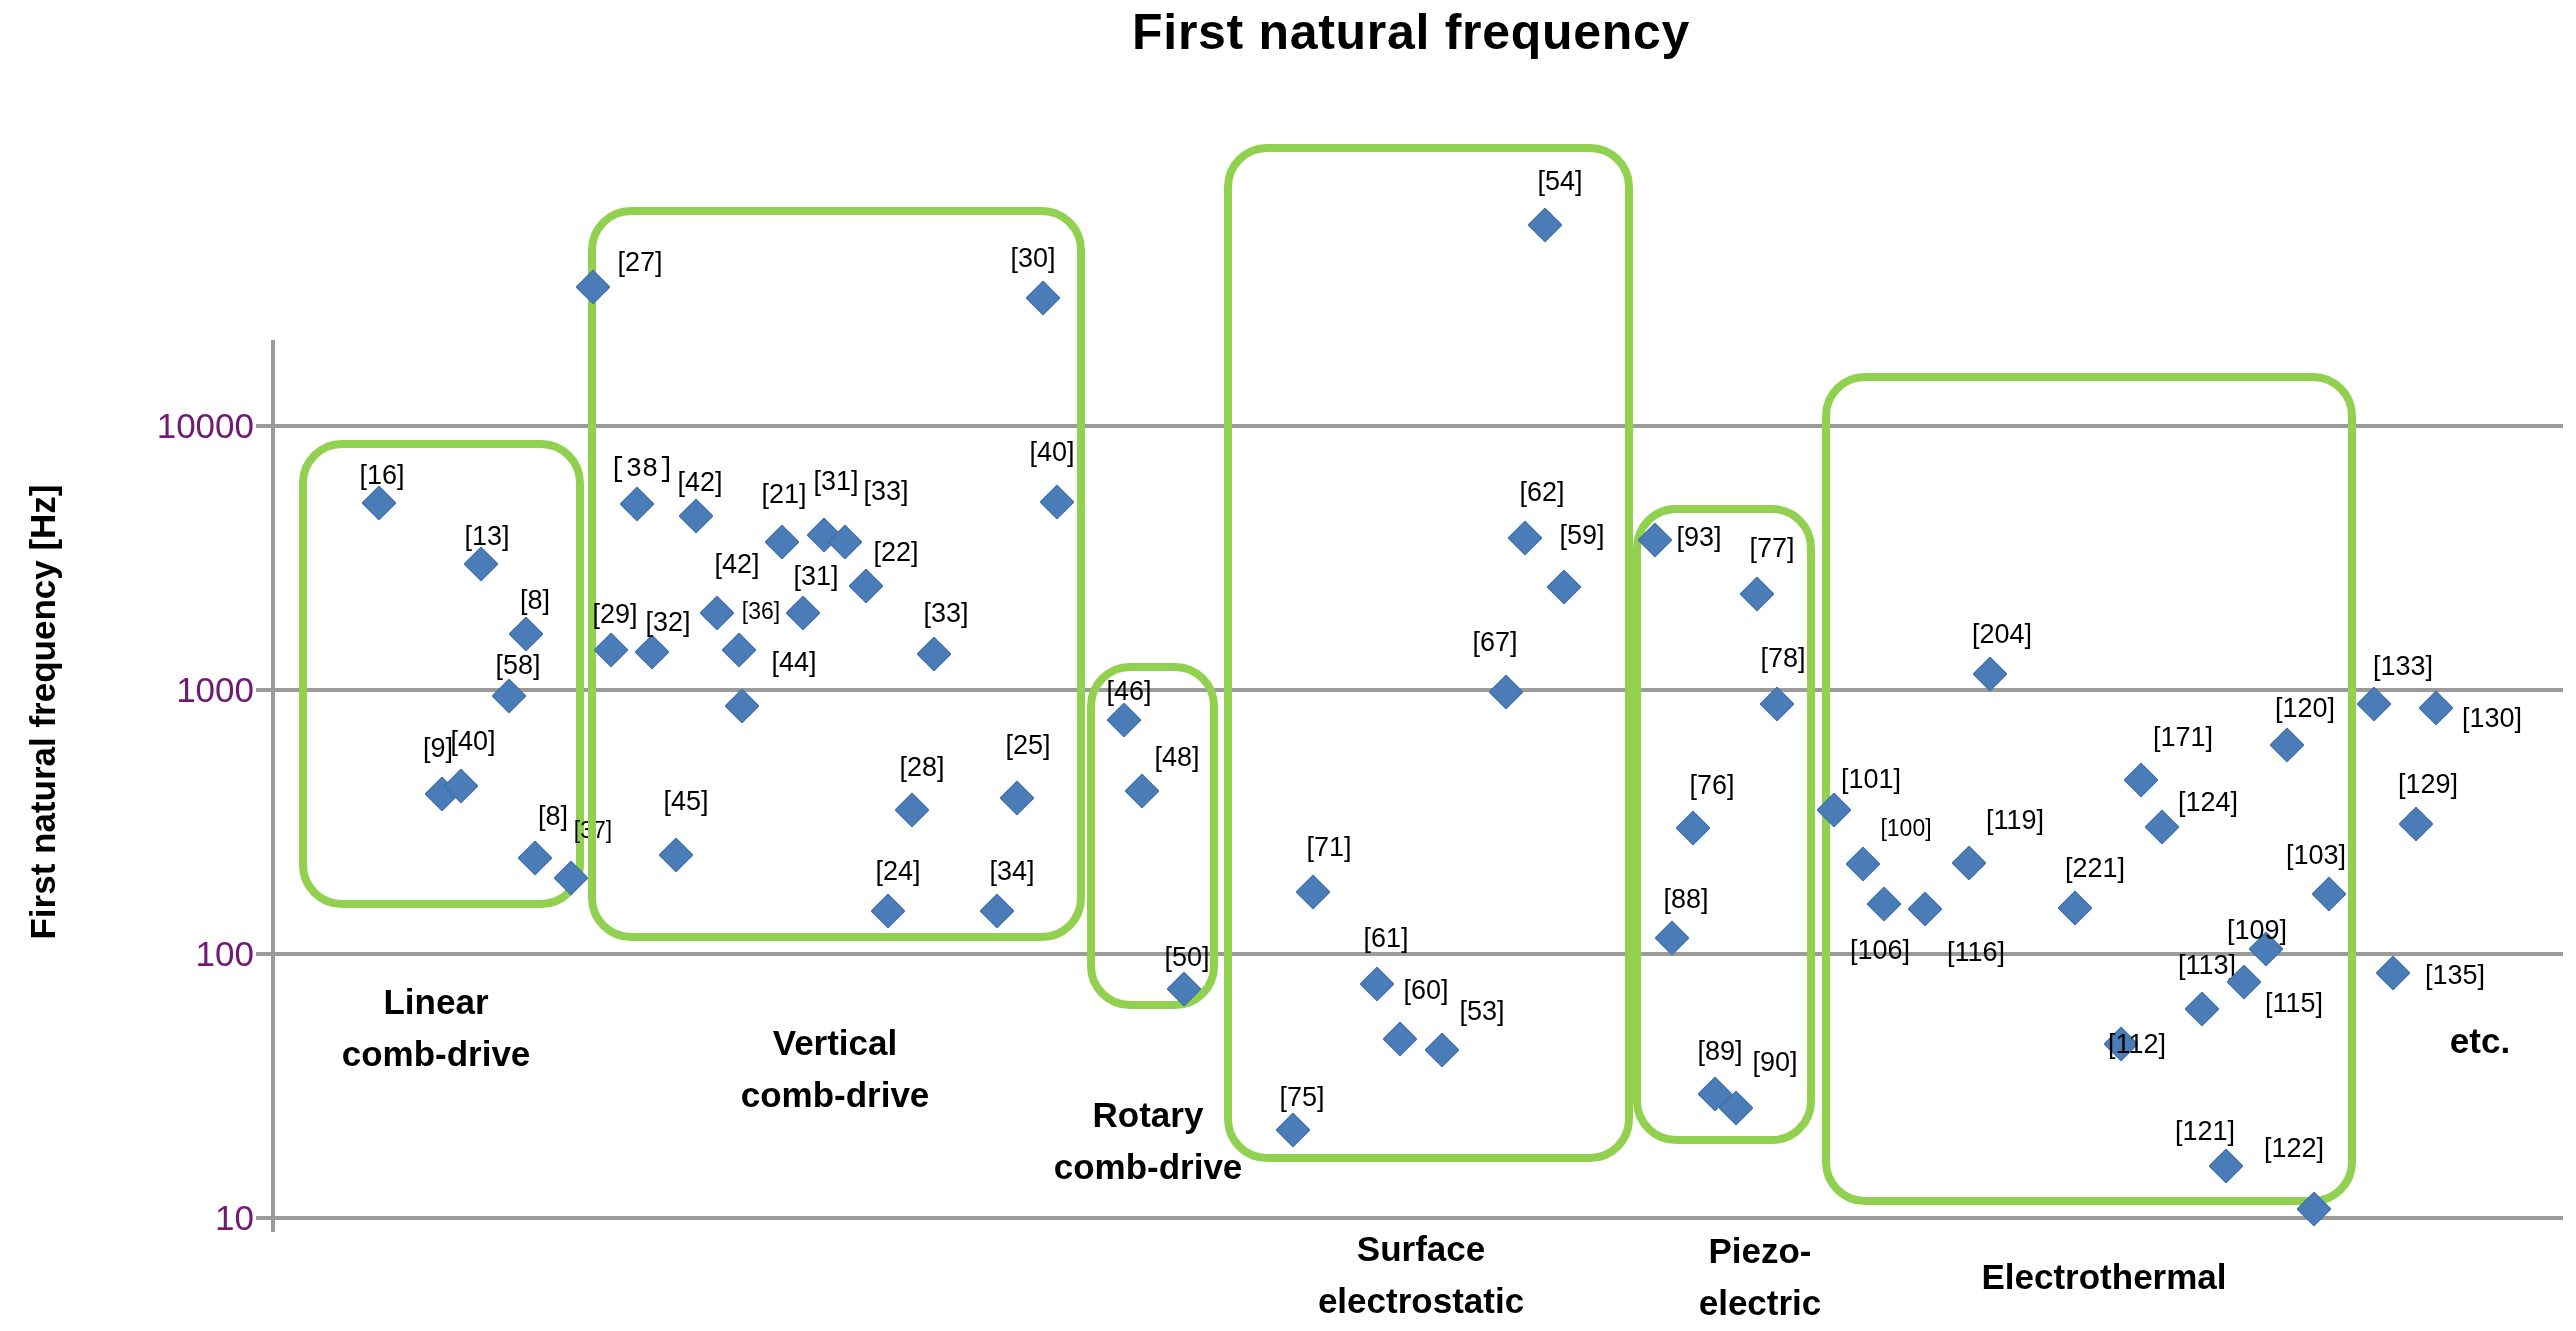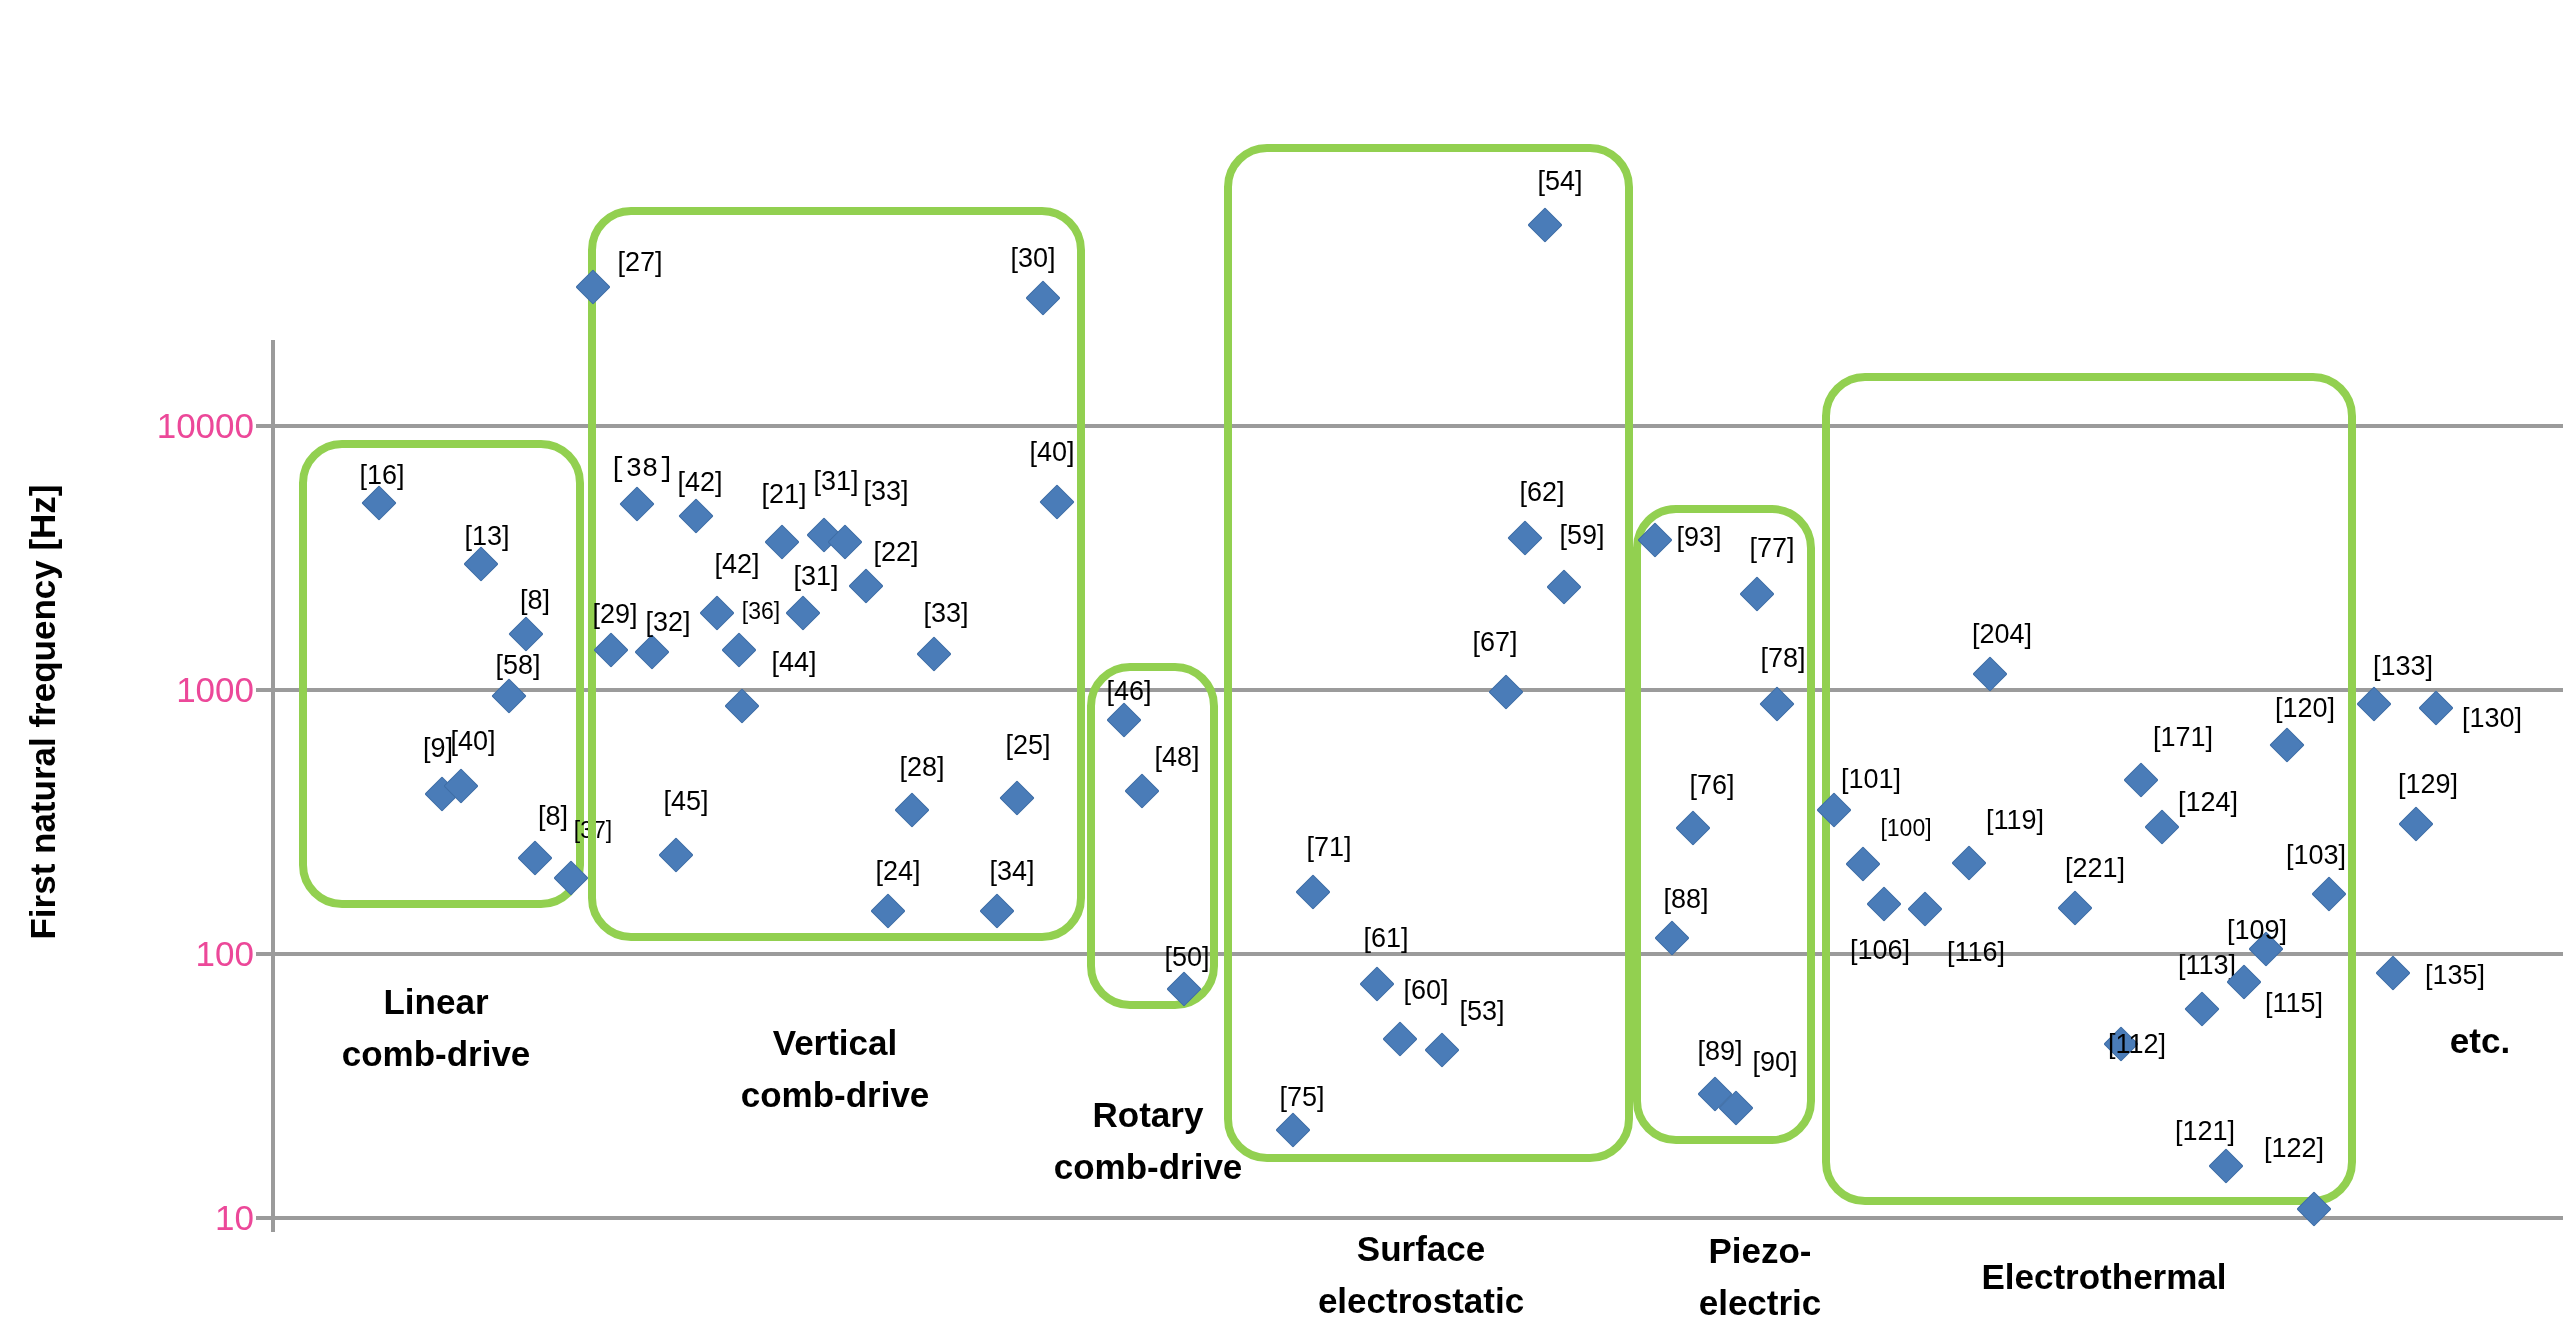--- a/index.html
+++ b/index.html
@@ -6,33 +6,34 @@
   body{font-family:"Liberation Sans",sans-serif;}
   #chart{position:relative;width:2576px;height:1332px;background:#ffffff;overflow:hidden;}
   .title{position:absolute;left:1411px;top:32px;transform:translate(-50%,-50%);
          font-size:50px;font-weight:bold;color:#000;white-space:nowrap;letter-spacing:0.7px;}
   .ytitle{position:absolute;left:43px;top:712px;transform:translate(-50%,-50%) rotate(-90deg);
           font-size:35px;font-weight:bold;color:#000;white-space:nowrap;}
   .gridline{position:absolute;height:3.7px;background:#9b9b9b;}
   .vaxis{position:absolute;width:3.7px;background:#9b9b9b;}
   .tick{position:absolute;background:#9b9b9b;}
   .ticklabel{position:absolute;transform:translate(0,-50%);width:170px;text-align:right;
-             font-size:35px;color:#ec4899;}
+             font-size:35px;color:#701a75;}
   .gbox{position:absolute;border:8.1px solid #92d050;border-radius:43px;background:transparent;}
   .pt{position:absolute;width:23px;height:23px;background:#4a7cb8;border:0.7px solid #3f6ea6;
       transform:translate(-50%,-50%) rotate(45deg);border-radius:1.5px;}
   .ref{position:absolute;transform:translate(-50%,-50%);font-size:27px;color:#000;white-space:nowrap;}
   .ref.small{font-size:23px;}
   .glabel{position:absolute;transform:translate(-50%,-50%);font-size:35px;font-weight:bold;
           color:#000;text-align:center;white-space:nowrap;line-height:52px;}
 </style>
 </head>
 <body>
 
 <div id="chart">
+  <div class="title">First natural frequency</div>
   <div class="ytitle">First natural frequency [Hz]</div>
   <div id="plot">
       <div class="vaxis" style="left: 271px; top: 340px; height: 880px;"></div>
       <div class="gridline" style="left: 271px; top: 424px; width: 2292px;"></div>
       <div class="tick" style="left: 256px; top: 424px; width: 15px; height: 3.7px;"></div>
       <div class="ticklabel" style="left: 84px; top: 426px;">10000</div>
       <div class="gridline" style="left: 271px; top: 688px; width: 2292px;"></div>
       <div class="tick" style="left: 256px; top: 688px; width: 15px; height: 3.7px;"></div>
       <div class="ticklabel" style="left: 84px; top: 690px;">1000</div>
       <div class="gridline" style="left: 271px; top: 952px; width: 2292px;"></div>

